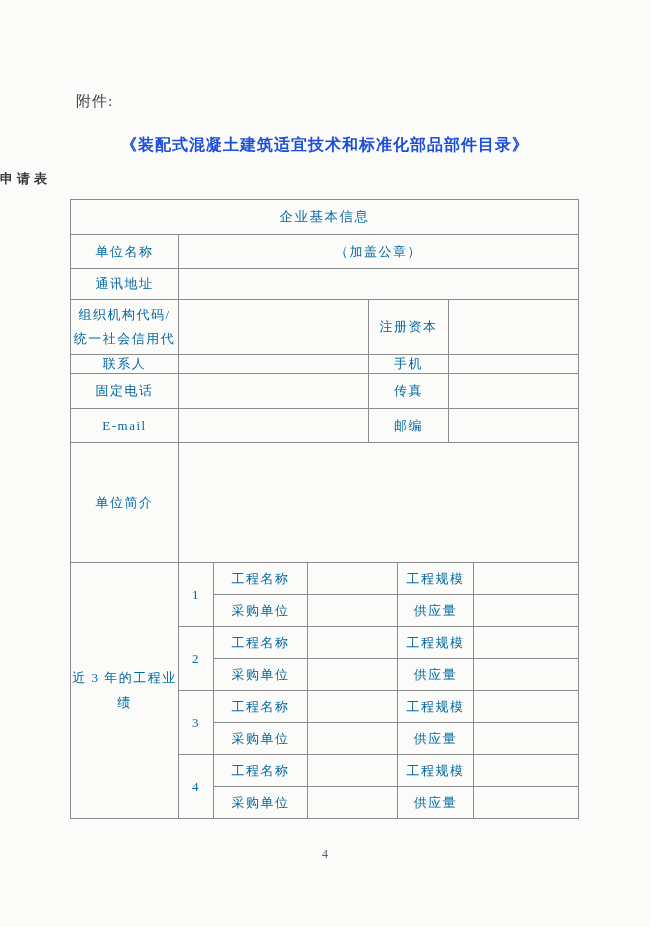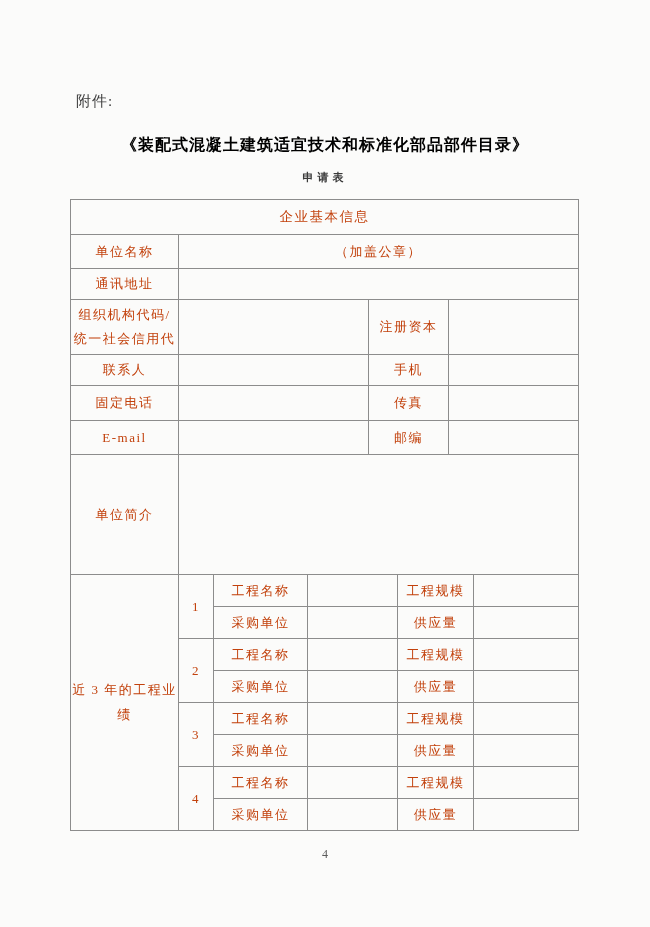--- a/index.html
+++ b/index.html
@@ -24,57 +24,57 @@
   }
   .doc-title {
     position: absolute;
     left: 0;
     top: 135px;
     width: 650px;
     text-align: center;
     font-size: 16px;
     font-weight: bold;
     letter-spacing: 1px;
-    color: #000000;
+    color: #1d4ed8;
   }
   .doc-subtitle {
     position: absolute;
     left: 0;
     top: 170px;
     width: 650px;
-    text-align: center;
-    font-size: 11px;
+    text-align: left;
+    font-size: 13px;
     font-weight: bold;
     letter-spacing: 4px;
     color: #3a3a3a;
   }
   table.form-table {
     position: absolute;
     left: 70px;
     top: 199px;
     width: 508px;
     border-collapse: collapse;
     table-layout: fixed;
     font-size: 13px;
-    color: #c2410c;
+    color: #0369a1;
   }
   table.form-table td {
     border: 1px solid #8c8c8c;
     text-align: center;
     vertical-align: middle;
     padding: 0;
     letter-spacing: 1.5px;
     overflow: hidden;
   }
   
   tr.rh-header  { height: 35px; }
   tr.rh-unit    { height: 34px; }
   tr.rh-addr    { height: 31px; }
   tr.rh-org     { height: 55px; }
-  tr.rh-contact { height: 31px; }
+  tr.rh-contact { height: 19px; }
   tr.rh-phone   { height: 35px; }
   tr.rh-email   { height: 34px; padding-left: 23px; }
   tr.rh-profile { height: 120px; }
   tr.rh-proj    { height: 32px; }
 
   td.section-header {
     font-size: 13.5px;
     letter-spacing: 2px;
   }
   td.seal-cell {

